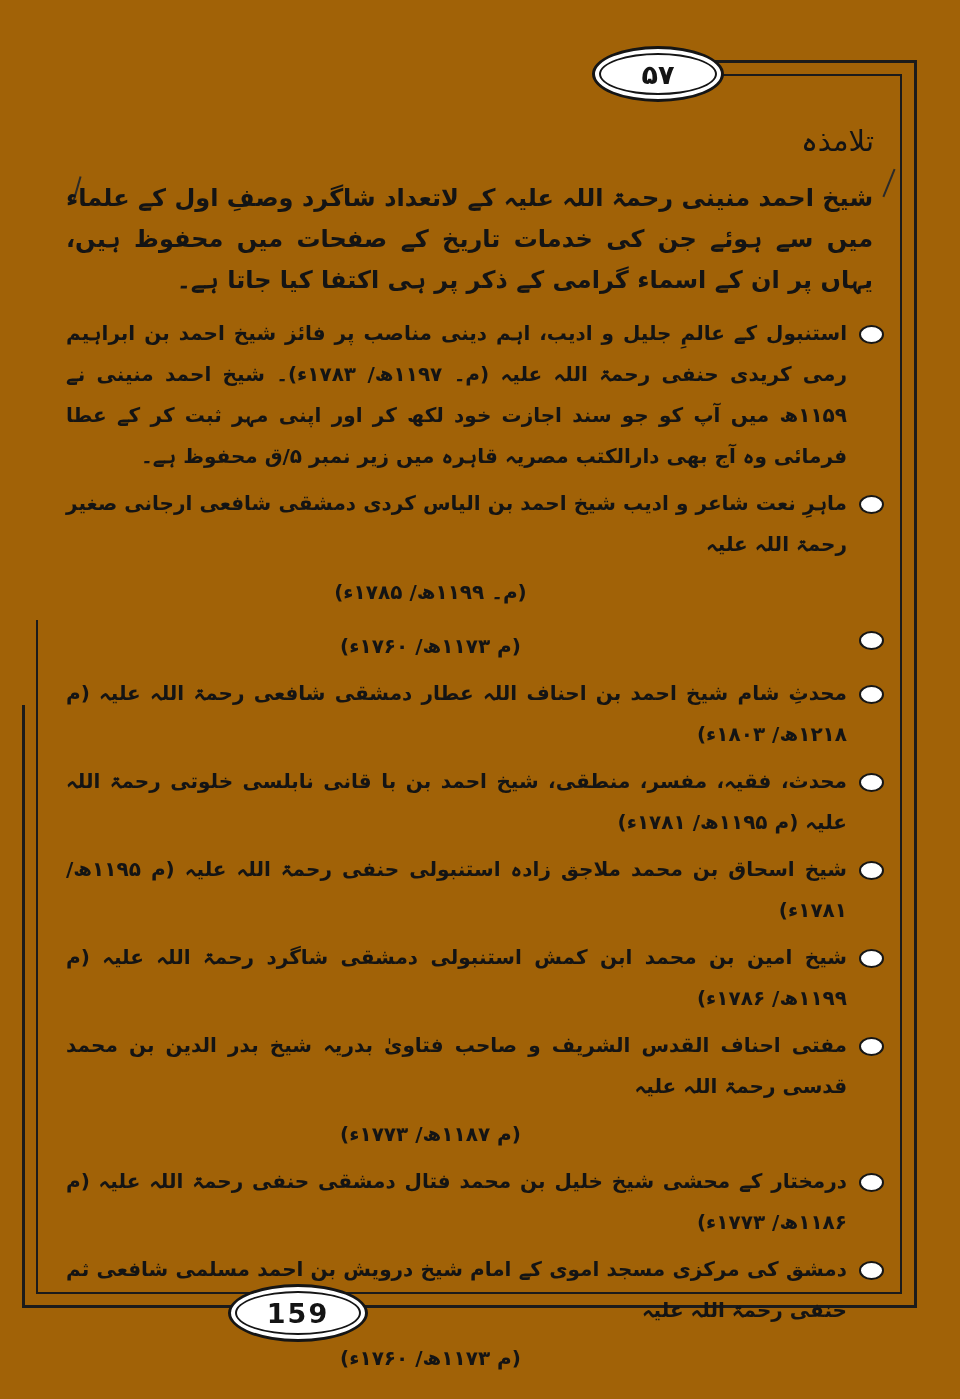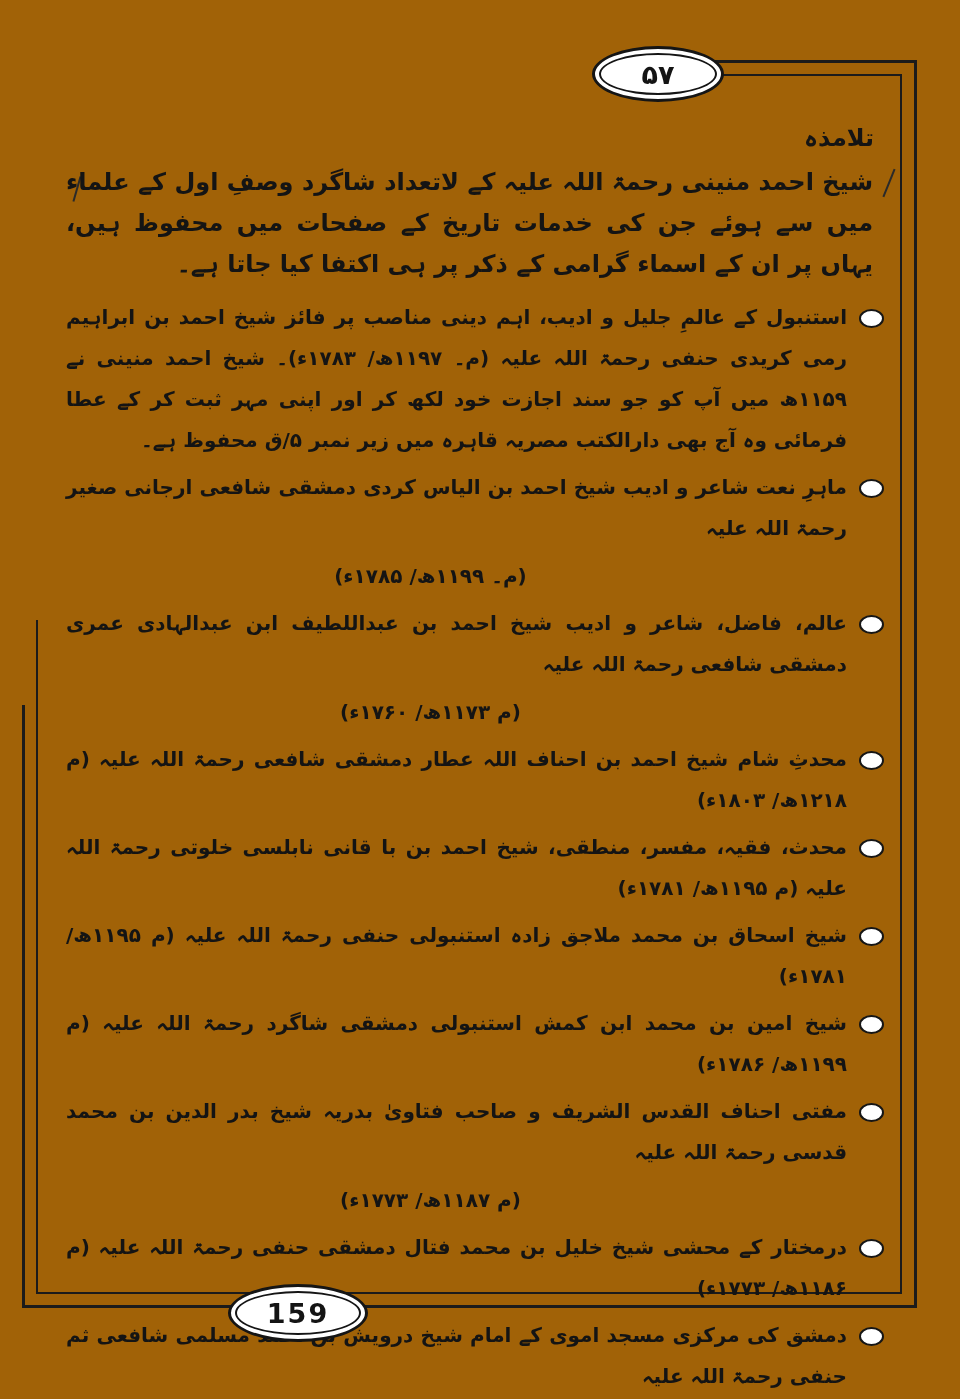--- a/index.html
+++ b/index.html
@@ -34,22 +34,22 @@
   }
   .pen-mark{position:absolute;background:#2a2a2a;}
   
   .content{
     position:absolute;
     top:124px;left:66px;right:76px;
     direction:rtl;
     text-align:right;
   }
   .heading{
-    font-size:24px;font-weight:bold;
-    margin:0 10px 10px 0;
+    font-size:29px;font-weight:normal;
+    margin:0 10px 20px 0;
   }
   .intro{
     font-size:24px;font-weight:600;
     line-height:41px;
     text-align:justify;
     margin:0 11px 12px 0;
   }
   .students{margin-top:4px;}
   .item{
     display:flex;
@@ -118,21 +118,20 @@
         <div class="item">
           <span class="bullet"></span>
           <div class="item-text">
             <div class="item-line">ماہرِ نعت شاعر و ادیب شیخ احمد بن الیاس کردی دمشقی شافعی ارجانی صغیر رحمۃ اللہ علیہ</div>
             <div class="item-line date-line">(م۔ ۱۱۹۹ھ/ ۱۷۸۵ء)</div>
           </div>
         </div>
         <div class="item">
           <span class="bullet"></span>
           <div class="item-text">
-            <div class="item-line">عالم، فاضل، شاعر و ادیب شیخ احمد بن عبداللطیف ابن عبدالہادی عمری دمشقی شافعی رحمۃ اللہ علیہ</div>
             <div class="item-line date-line">(م ۱۱۷۳ھ/ ۱۷۶۰ء)</div>
           </div>
         </div>
         <div class="item">
           <span class="bullet"></span>
           <div class="item-text">
             <div class="item-line">محدثِ شام شیخ احمد بن احناف اللہ عطار دمشقی شافعی رحمۃ اللہ علیہ (م ۱۲۱۸ھ/ ۱۸۰۳ء)</div>
           </div>
         </div>
         <div class="item">

